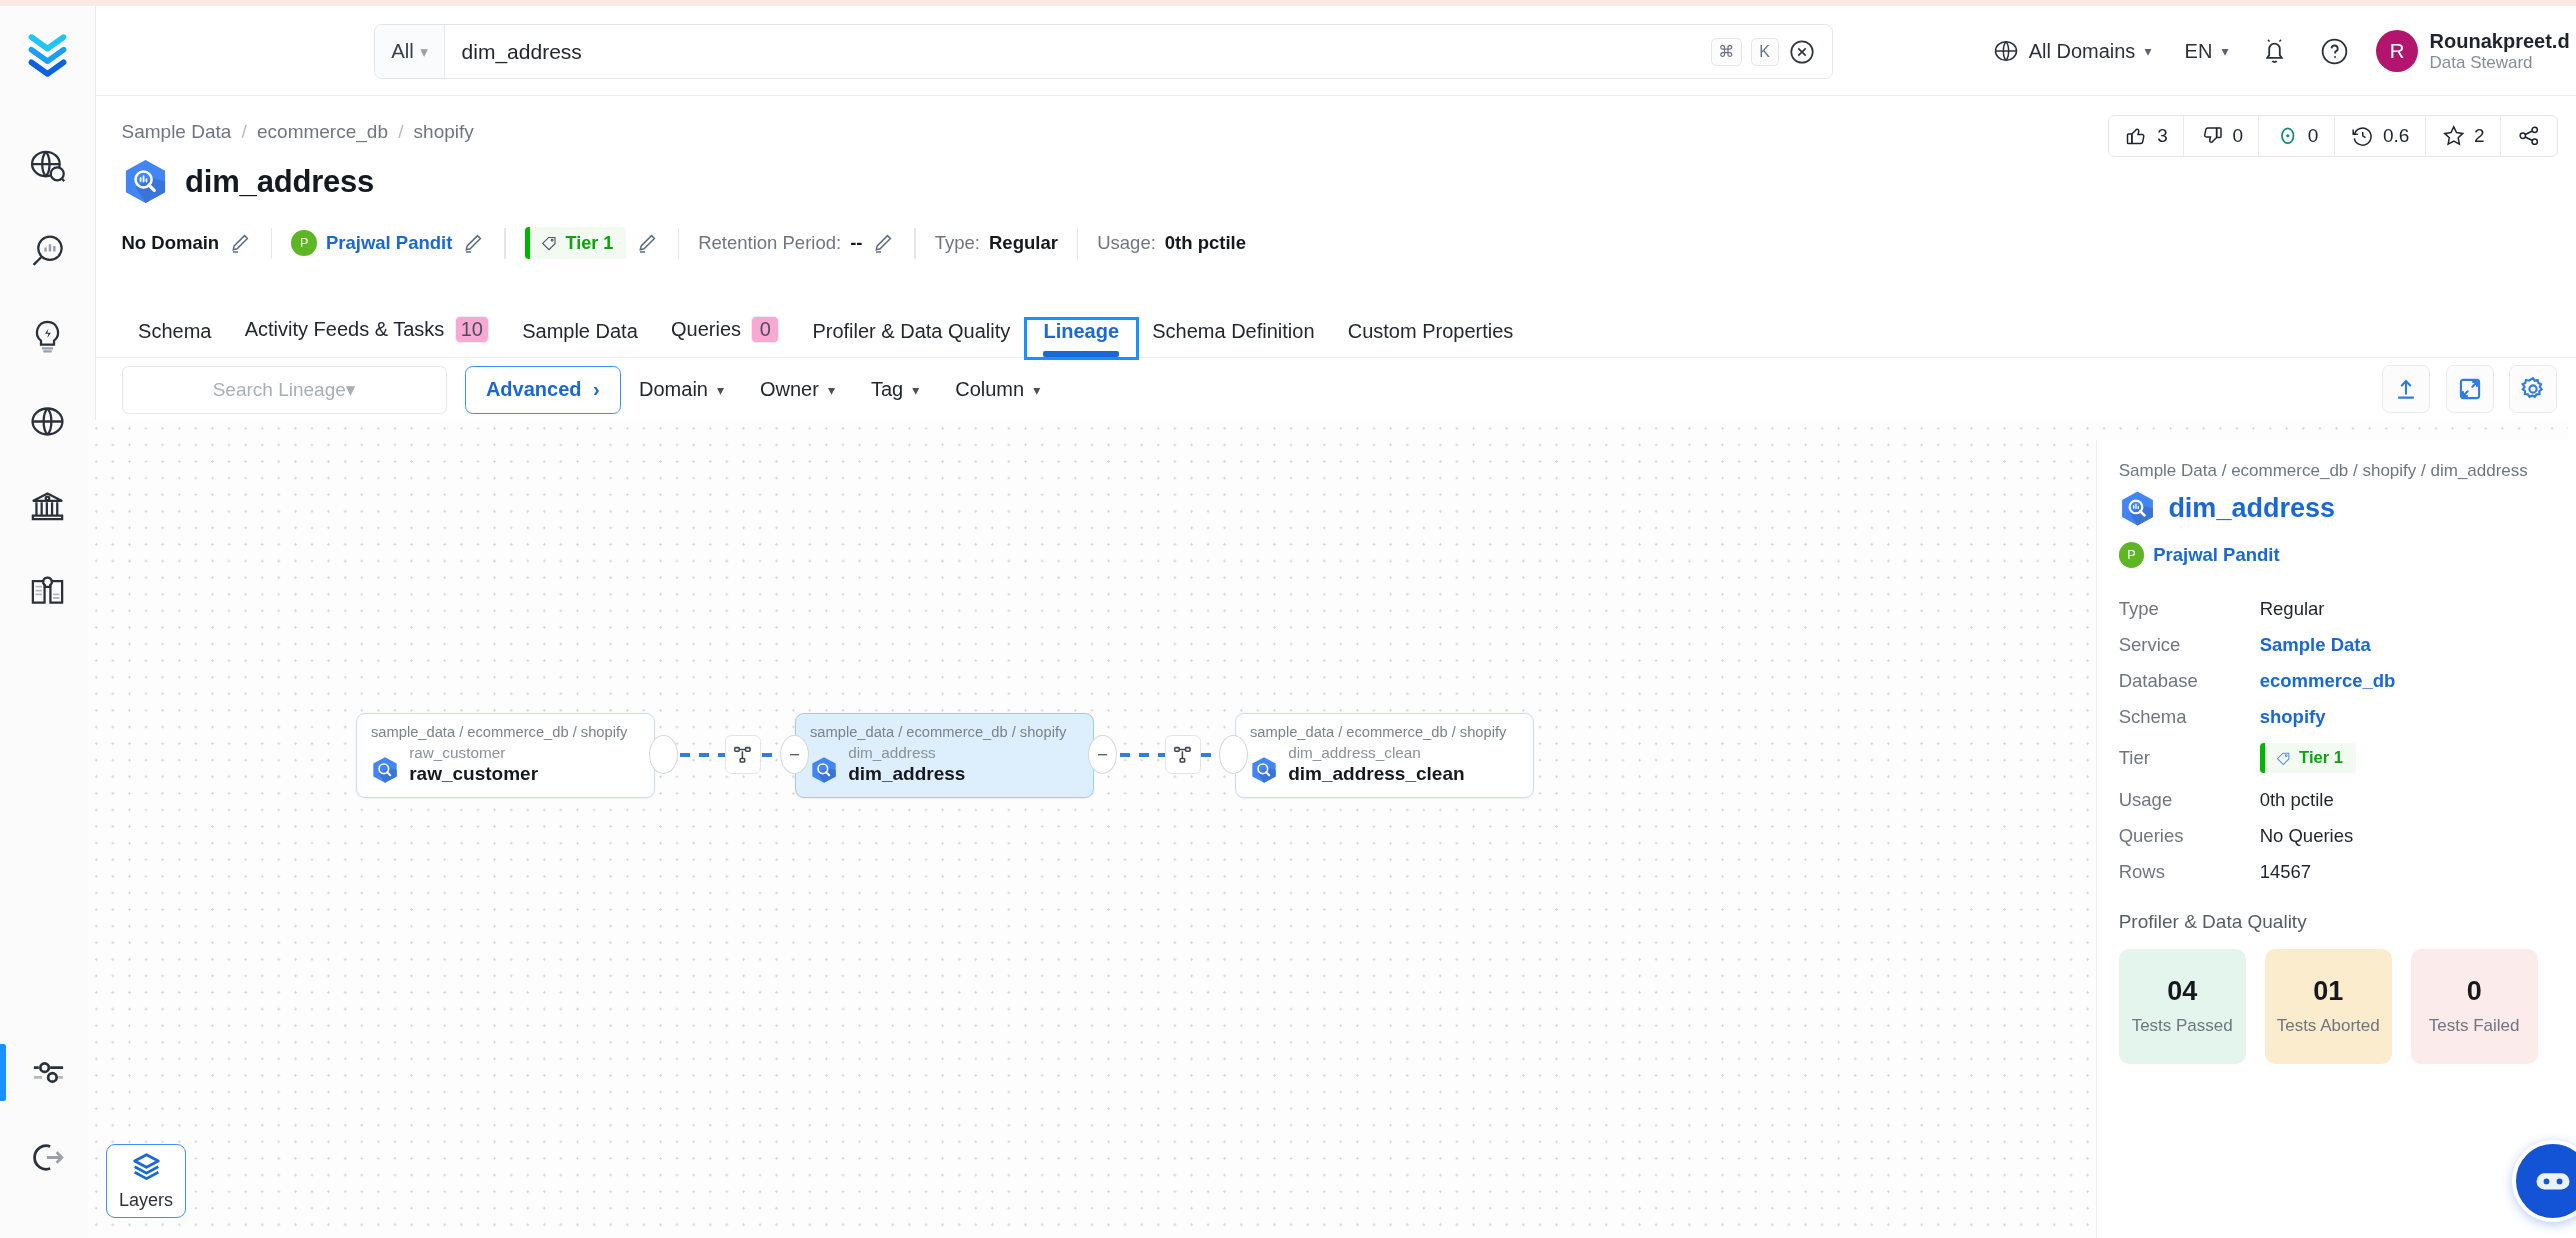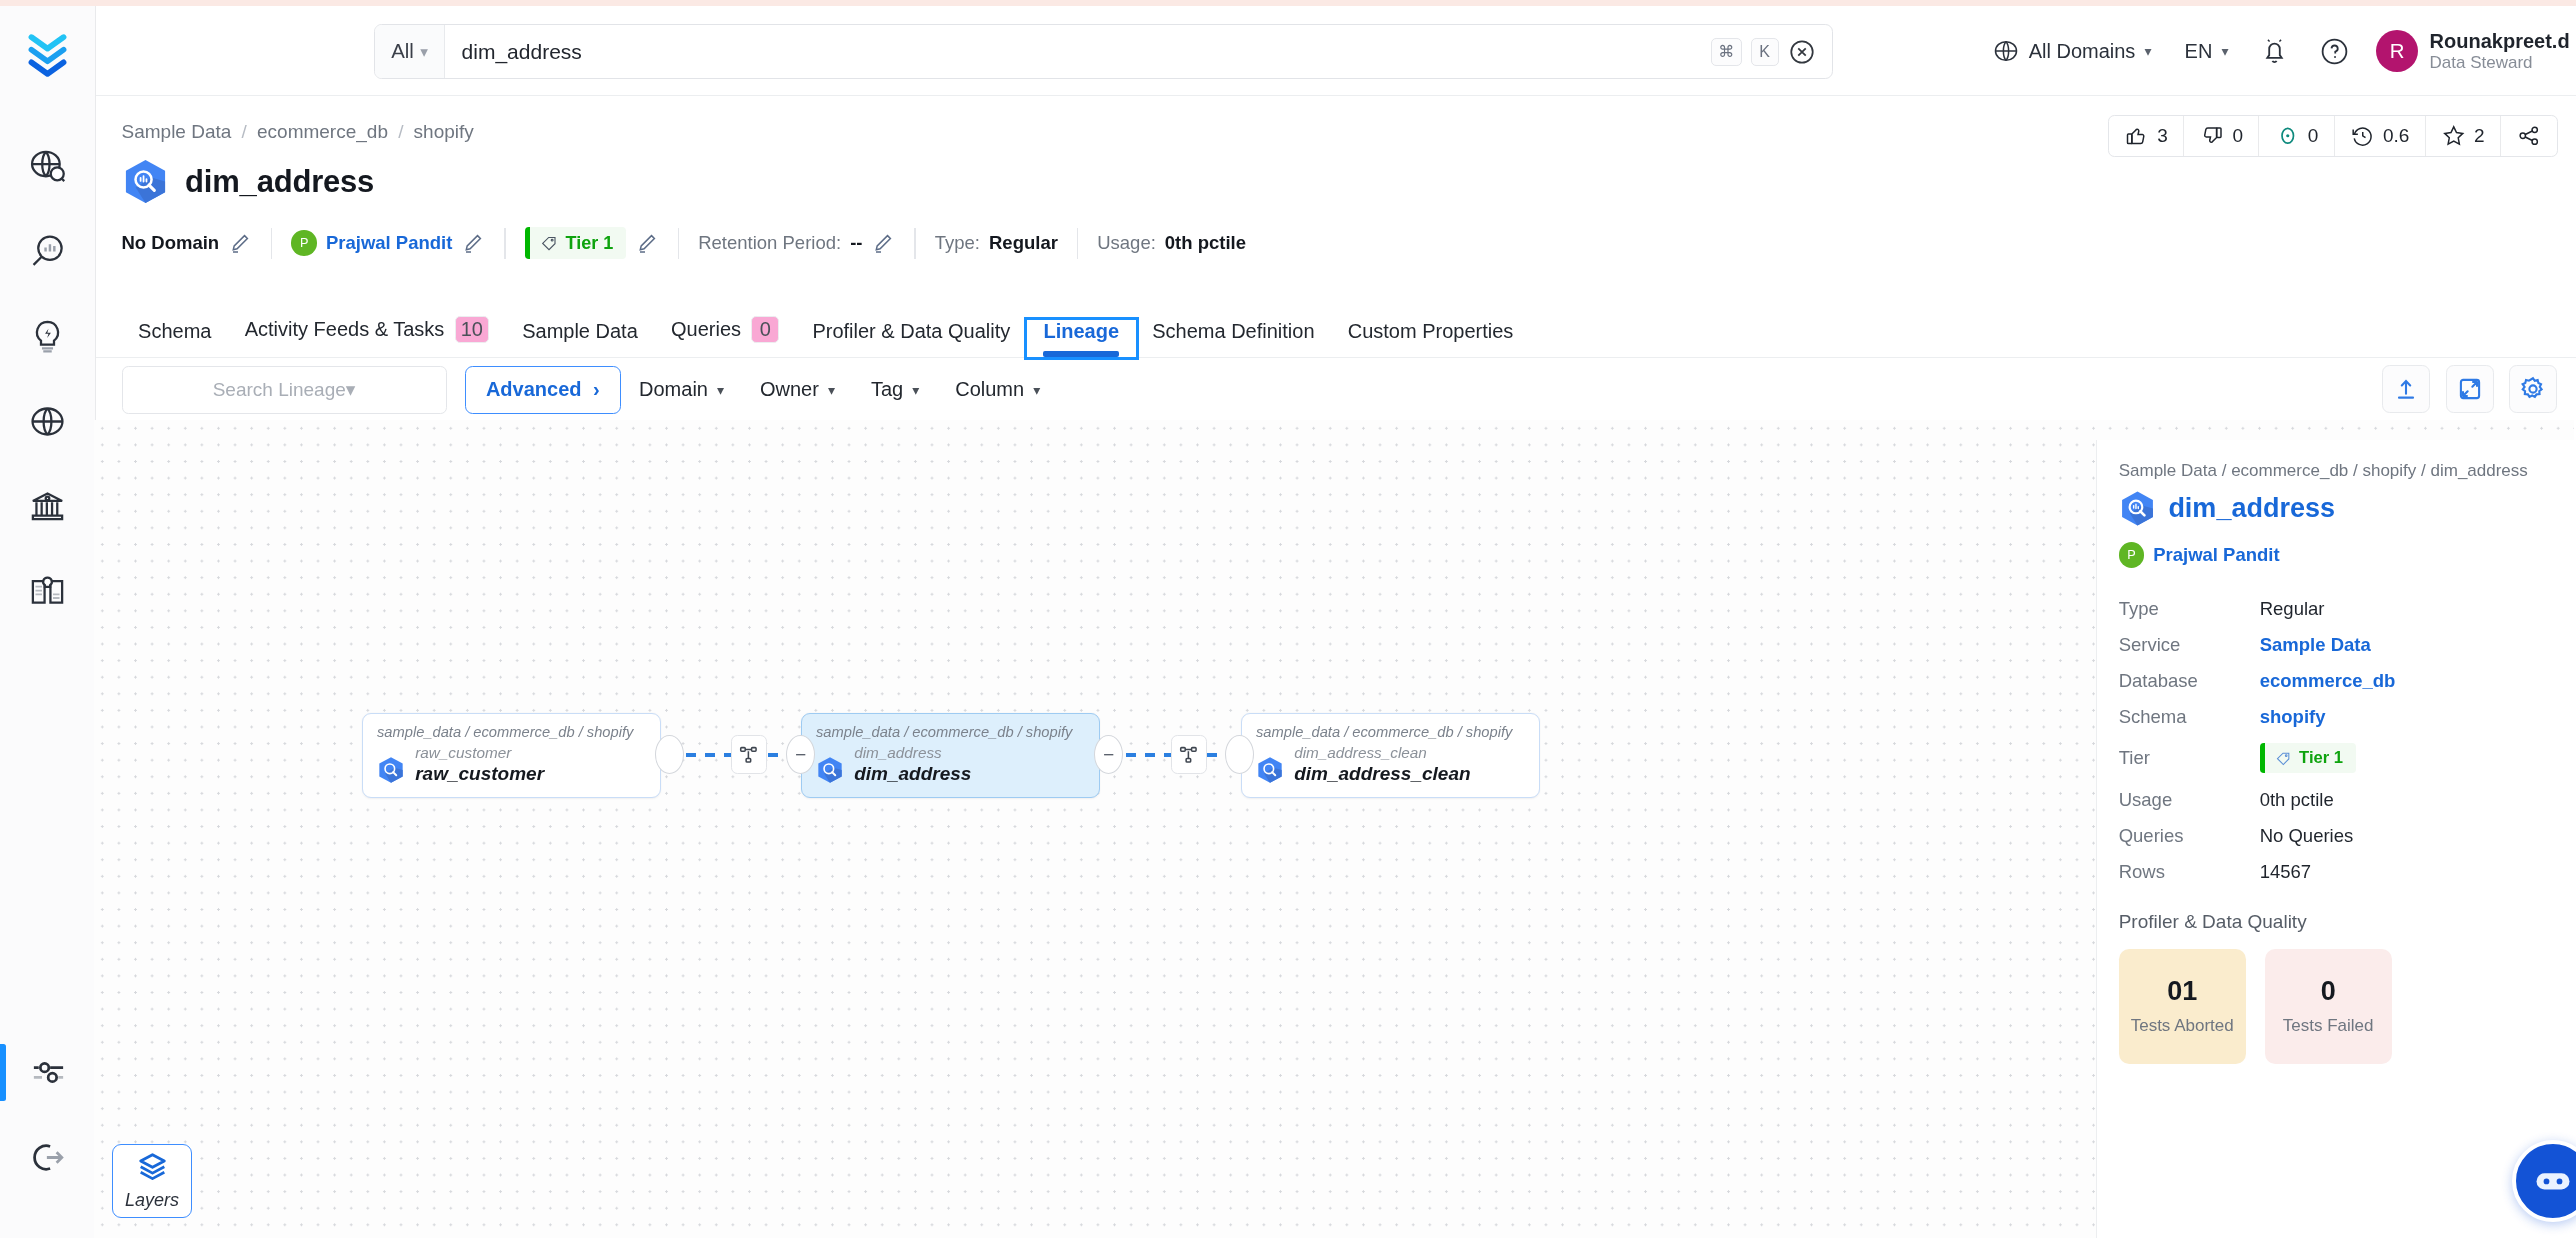--- a/index.html
+++ b/index.html
@@ -186,26 +186,25 @@
   }
   .filt .chev { font-size: 14px; color: #4a5058; }
   .tb-right { position: absolute; right: 19px; top: 6.4px; display: flex; gap: 15.3px; }
   .tb-btn {
     width: 48px; height: 48px; border: 1.3px solid #e8eaed; border-radius: 7.6px;
     background: #fcfcfd; display: flex; align-items: center; justify-content: center; cursor: pointer;
   }
 
   
   .canvas {
-    position: absolute; left: 94px; top: 420px; width: 2480px; height: 818px;
+    position: absolute; left: 88px; top: 420px; width: 2480px; height: 818px;
     background-color: #fdfdfd;
     background-image: radial-gradient(#d6d8dc 1px, transparent 1px);
     background-size: 16.6px 16.6px;
     overflow: hidden;
-    font-style: italic;
   }
 
   
   .node {
     position: absolute; border-radius: 9px; background: #fff;
     border: 1.3px solid #c9ddf7; padding: 10.2px 14px 11.5px 14px;
     box-shadow: 0 0.6px 1.9px rgba(16,24,40,.06);
   }
   .node.selected { background: #ddeffc; border-color: #9ecbf2; }
   .node-crumb { font-size: 14.7px; color: #7b828c; white-space: nowrap; }
@@ -756,20 +755,24 @@
       </div>
       <div class="rp-row">
         <div class="rp-key">Rows</div>
         <div class="rp-val">14567</div>
       </div>
     </div>
 
     <div class="rp-sec-title">Profiler &amp; Data Quality</div>
 
     <div class="rp-cards">
+      <div class="rp-card" style="background:#e3f5ec;">
+        <div class="num">04</div>
+        <div class="cap">Tests Passed</div>
+      </div>
       <div class="rp-card" style="background:#faeccd;">
         <div class="num">01</div>
         <div class="cap">Tests Aborted</div>
       </div>
       <div class="rp-card" style="background:#fbeceb;">
         <div class="num">0</div>
         <div class="cap">Tests Failed</div>
       </div>
     </div>
 

